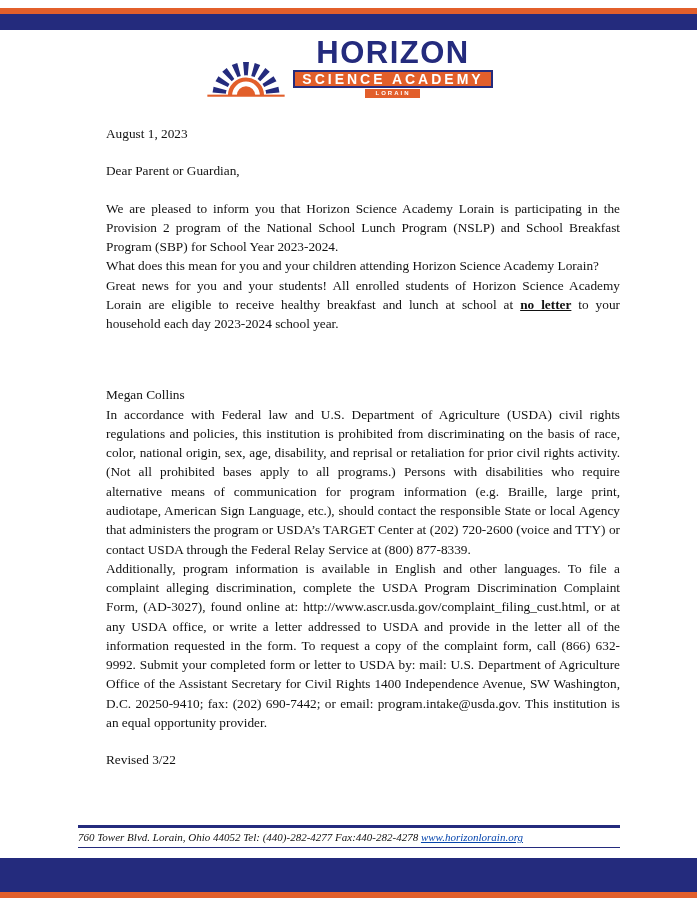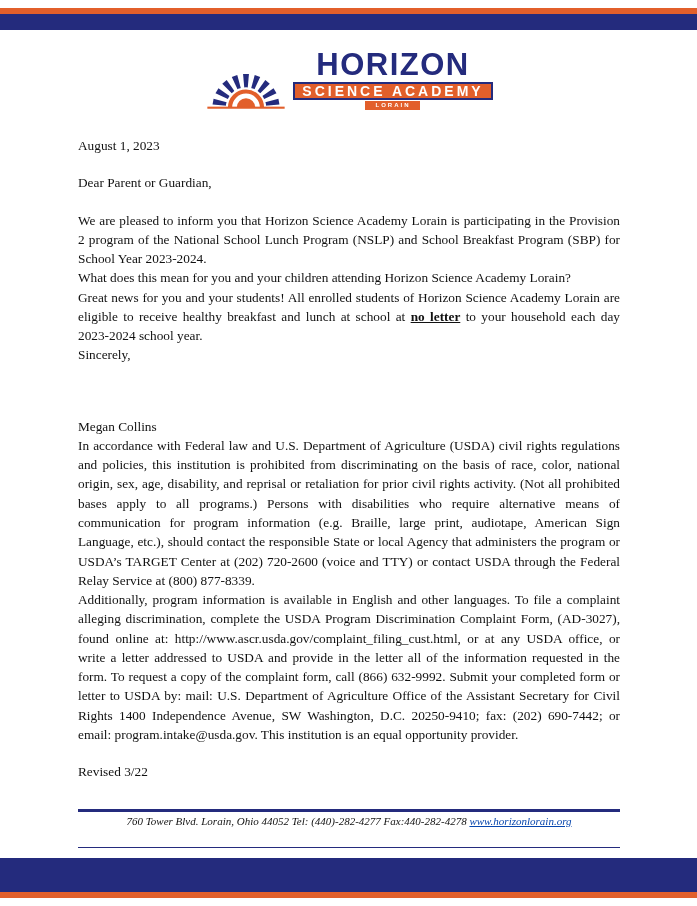--- a/index.html
+++ b/index.html
@@ -12,21 +12,21 @@
   
   .top-bars { margin-top:8px; }
   .bar-orange { height:6px; background:#E25F2B; }
   .bar-blue-thin { height:16px; background:#242B7D; }
   .bar-blue-thick { height:34px; background:#242B7D; }
   .bottom-bars { margin-top:10px; }
   .bottom-white { height:8px; background:#ffffff; }
 
   
   header { text-align:center; }
-  .logo { display:inline-flex; align-items:flex-end; gap:5px; margin-top:20px;justify-content:center; }
+  .logo { display:inline-flex; align-items:flex-end; gap:5px; margin-top:8px;justify-content:center; }
   .sun-icon { width:84px; height:42px; display:block; }
   .logo-text { display:flex; flex-direction:column; align-items:center; }
   .logo-title {
     font-family:"Liberation Sans", sans-serif; font-weight:bold;
     font-size:31px; line-height:30px; color:#242B7D; letter-spacing:1.5px;
   }
   .logo-sub {
     font-family:"Liberation Sans", sans-serif; font-weight:bold;
     font-size:14px; letter-spacing:3px; color:#ffffff;
     background:#E25F2B; border:2px solid #242B7D;
@@ -41,32 +41,32 @@
     margin-top:7px; color:#8E191C; font-weight:bold; font-style:italic;
     font-size:15px; font-family:"Liberation Serif", serif;
   }
 
   
   main {
     flex:1 1 auto; min-height:0;
     padding:22px 77px 0 78px;
     font-size:13.3px; line-height:1.45; color:#111111;
   }
-  main p { text-align:justify; }
+  main p { text-align:justify;margin-left:28px; }
   main p.plain { text-align:left; }
   .gap-line { height:18px; }
   .gap-signature { height:52px; }
   .bold-underline { font-weight:bold; text-decoration:underline; }
 
   
   footer { margin:0 77px 0 78px; }
   .footer-rule {
     border-top:3px solid #242B7D; border-bottom:1px solid #242B7D;
-    text-align:center; font-style:italic; font-size:11px; color:#111111;
-    padding:3px 0 20px;
+    text-align:left; font-style:italic; font-size:11px; color:#111111;
+    padding:3px 0 4px;
   }
   .site-link { color:#0645AD; text-decoration:underline; cursor:pointer; }
 </style>
 </head>
 <body>
 
 <div class="page">
 
   <div class="top-bars">
     <div class="bar-orange"></div>
@@ -102,21 +102,20 @@
 
   <main>
     <p class="plain">August 1, 2023</p>
     <div class="gap-line"></div>
     <p class="plain">Dear Parent or Guardian,</p>
     <div class="gap-line"></div>
 
     <p>We are pleased to inform you that Horizon Science Academy Lorain is participating in the Provision 2 program of the National School Lunch Program (NSLP) and School Breakfast Program (SBP) for School Year 2023-2024.</p>
     <p>What does this mean for you and your children attending Horizon Science Academy Lorain?</p>
     <p><span>Great news for you and your students! All enrolled students of Horizon Science Academy Lorain are eligible to receive healthy breakfast and lunch at school at </span><span class="bold-underline">no letter</span><span> to your household each day 2023-2024 school year.</span></p>
-    <p class="plain">Sincerely,</p>
 
     <div class="gap-signature"></div>
 
     <p class="plain">Megan Collins</p>
 
     <p>In accordance with Federal law and U.S. Department of Agriculture (USDA) civil rights regulations and policies, this institution is prohibited from discriminating on the basis of race, color, national origin, sex, age, disability, and reprisal or retaliation for prior civil rights activity. (Not all prohibited bases apply to all programs.) Persons with disabilities who require alternative means of communication for program information (e.g. Braille, large print, audiotape, American Sign Language, etc.), should contact the responsible State or local Agency that administers the program or USDA’s TARGET Center at (202) 720-2600 (voice and TTY) or contact USDA through the Federal Relay Service at (800) 877-8339.</p>
     <p>Additionally, program information is available in English and other languages. To file a complaint alleging discrimination, complete the USDA Program Discrimination Complaint Form, (AD-3027), found online at: http://www.ascr.usda.gov/complaint_filing_cust.html, or at any USDA office, or write a letter addressed to USDA and provide in the letter all of the information requested in the form. To request a copy of the complaint form, call (866) 632-9992. Submit your completed form or letter to USDA by: mail: U.S. Department of Agriculture Office of the Assistant Secretary for Civil Rights 1400 Independence Avenue, SW Washington, D.C. 20250-9410; fax: (202) 690-7442; or email: program.intake@usda.gov. This institution is an equal opportunity provider.</p>
 
     <div class="gap-line"></div>
     <p class="plain">Revised 3/22</p>

